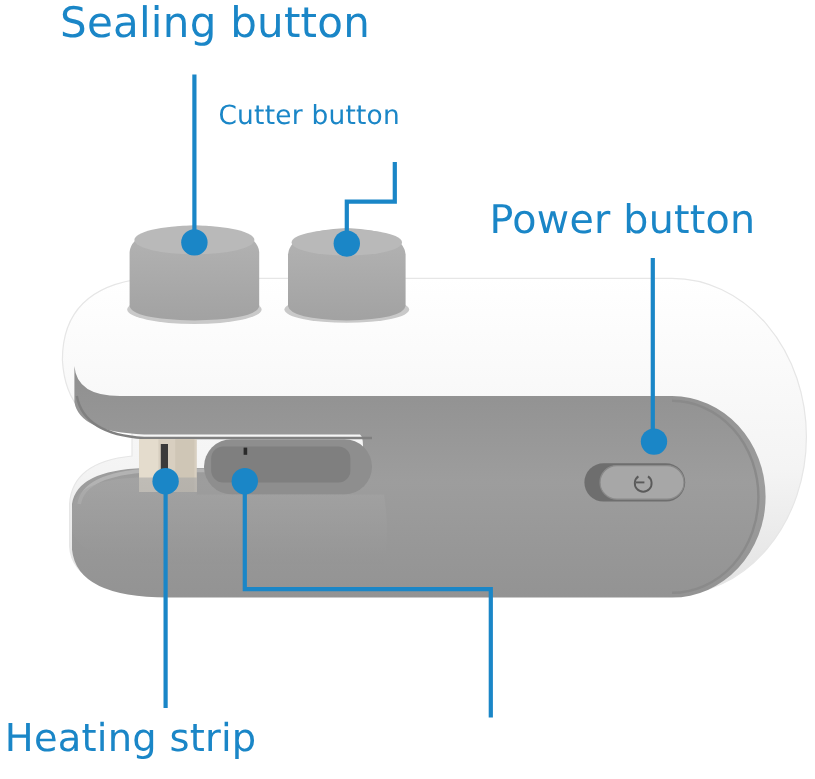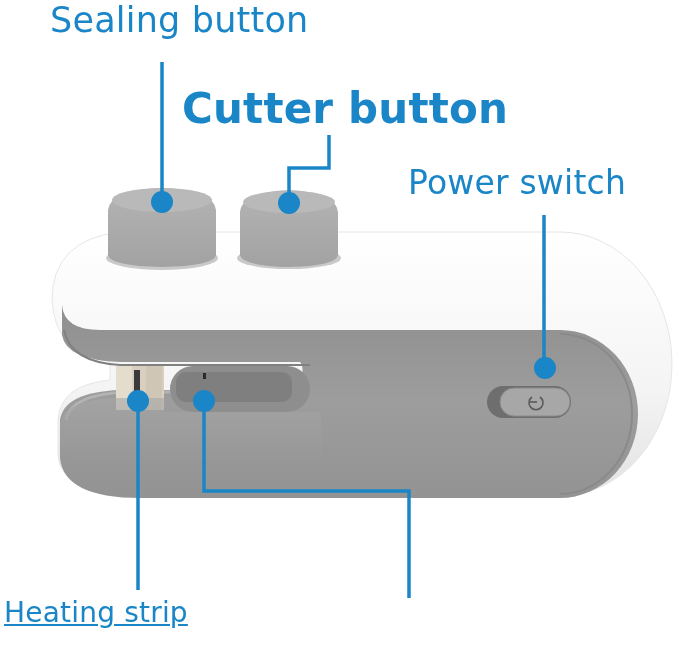--- a/index.html
+++ b/index.html
@@ -1,22 +1,22 @@
 <!DOCTYPE html>
 <html><head>
 <meta charset="utf-8">
 <style>
   html, body { margin: 0; padding: 0; background: #ffffff; }
   body { width: 679px; height: 649px; position: relative; overflow: hidden; font-family: "DejaVu Sans", sans-serif; }
   .stage { position: absolute; left: 0; top: 0; width: 679px; height: 649px; }
   .label { position: absolute; color: #1a86c7; font-family: "DejaVu Sans", sans-serif; font-weight: 400; white-space: nowrap; letter-spacing: 0.2px; }
   .lbl-sealing { left: 2px; top: 0px; font-size: 35px; margin-left: 48px; }
-  .lbl-cutterbtn { left: 182px; top: 84px; font-size: 42px; font-weight: bold; }
+  .lbl-cutterbtn { left: 182px; top: 84px; font-size: 22px; }
   .lbl-power { left: 408px; top: 163px; font-size: 33px; }
-  .lbl-heating { left: 4px; top: 596px; font-size: 28px; text-decoration: underline; }
+  .lbl-heating { left: 4px; top: 596px; font-size: 32px; }
   .lbl-cutterslot { left: 312px; top: 596px; font-size: 34px; }
   svg { position: absolute; left: 0; top: 0; }
 </style>
 </head>
 <body>
 
 <div class="stage">
 
   <svg width="679" height="649" viewBox="0 0 679 649">
     <defs>
@@ -105,16 +105,16 @@
       <circle cx="162" cy="202" r="11"></circle>
       <circle cx="289" cy="203" r="11"></circle>
       <circle cx="545" cy="368" r="11"></circle>
       <circle cx="138" cy="401" r="11"></circle>
       <circle cx="204" cy="401" r="11"></circle>
     </g>
   </svg>
 
   <div class="label lbl-sealing">Sealing button</div>
   <div class="label lbl-cutterbtn">Cutter button</div>
-  <div class="label lbl-power">Power switch</div>
+  <div class="label lbl-power">Power button</div>
   <div class="label lbl-heating">Heating strip</div>
 
 </div>
 
 </body></html>

